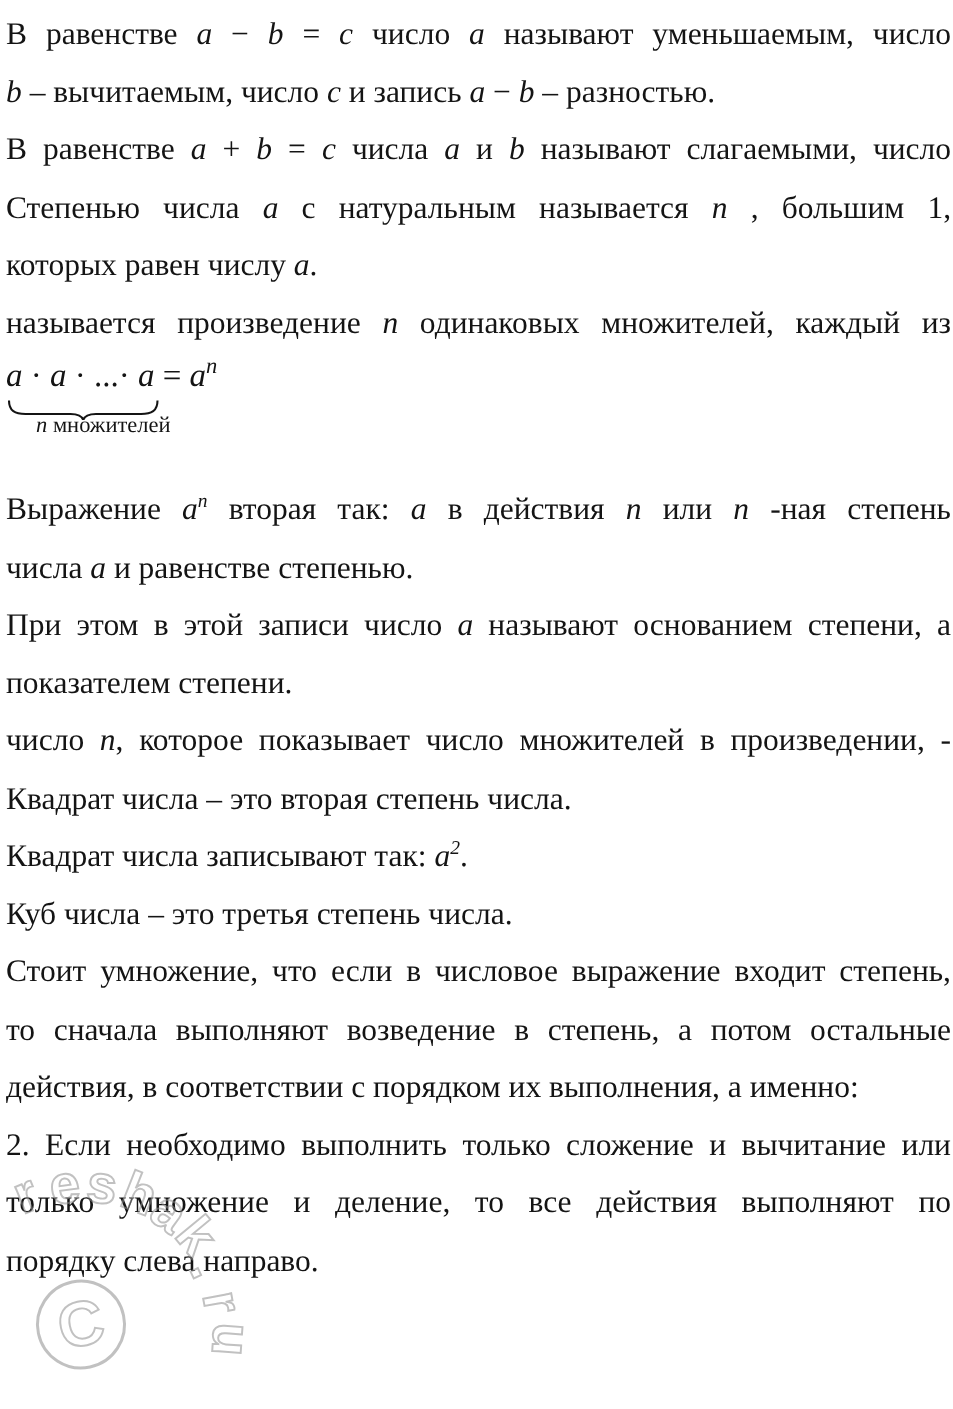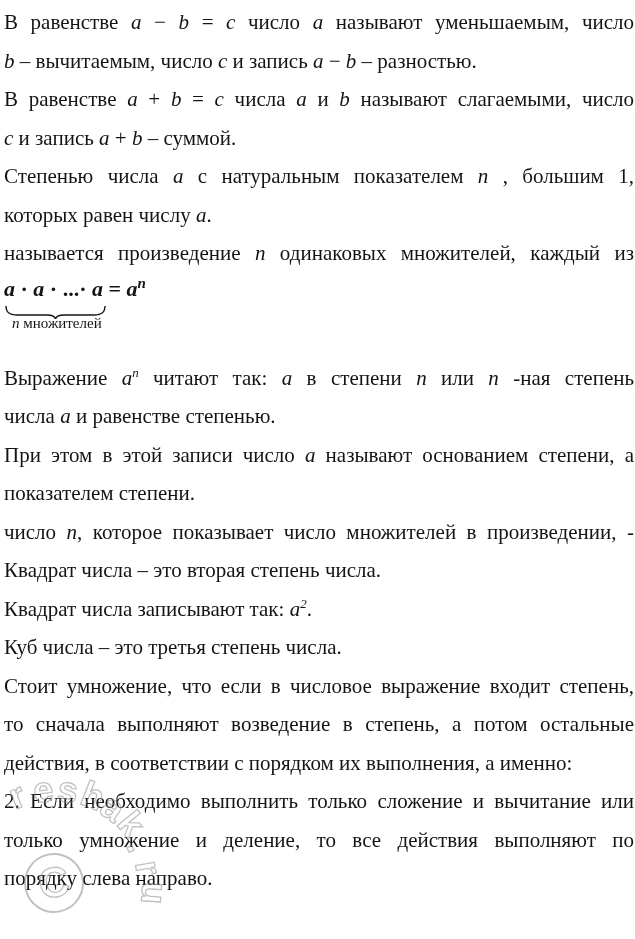--- a/index.html
+++ b/index.html
@@ -12,24 +12,24 @@
     font-size:21px;
     color:#141414;
   }
   #doc{position:relative;z-index:1;padding:3px 1px 0 4px;}
   .para{margin:0;}
   .line{height:38.5px;line-height:38.5px;overflow:hidden;}
   .jl{text-align:justify;text-align-last:justify;}
   .it{font-style:italic;}
   sup{font-size:13px;line-height:0;vertical-align:super;}
   .formula{margin-bottom:26px;}
-  .f-expr{display:block;font-size:22px;line-height:32px;height:32px;font-weight:bold;}
+  .f-expr{display:block;font-size:22px;line-height:32px;height:32px;}
   .f-expr sup{font-size:15px;}
   .f-brace{display:block;height:14px;margin-top:-5px;}
-  .f-label{display:block;font-size:15px;line-height:19px;height:19px;margin-left:8px;color:#141414;}
+  .f-label{display:block;font-size:15px;line-height:19px;height:19px;margin-left:20px;color:#141414;}
   .watermark{position:absolute;left:0;top:0;width:100%;height:100%;z-index:2;opacity:.55;pointer-events:none;}
   .wm-letter{
     position:absolute;
     font-family:"Liberation Sans","DejaVu Sans",sans-serif;
     font-size:36px;font-weight:bold;
     color:transparent;
     -webkit-text-stroke:1.3px #8f8f8f;
   }
   .wm-circle{
     position:absolute;left:24px;top:853px;
@@ -64,36 +64,35 @@
         <span class="wm-letter" style="left: 142.764px; top: 871.766px; transform: rotate(94deg);">u</span>
       </div>
   </div>
   <div id="doc">
       <div class="para">
         <div class="line jl"><span>В равенстве  </span><span class="it">a</span><span> − </span><span class="it">b</span><span> = </span><span class="it">c</span><span>  число </span><span class="it">a</span><span> называют уменьшаемым, число</span></div>
         <div class="line"><span class="it">b</span><span> – вычитаемым, число  </span><span class="it">c</span><span> и запись </span><span class="it">a</span><span> − </span><span class="it">b</span><span> – разностью.</span></div>
       </div>
       <div class="para">
         <div class="line jl"><span>В равенстве  </span><span class="it">a</span><span> + </span><span class="it">b</span><span> = </span><span class="it">c</span><span>  числа </span><span class="it">a</span><span> и </span><span class="it">b</span><span> называют слагаемыми, число</span></div>
-        <div class="line"><span class="it">c</span><span> и запись </span><span class="it">a</span><span> + </span><span class="it">b</span><span> – суммой.</span></div>
       </div>
       <div class="para">
-        <div class="line jl"><span>Степенью  числа  </span><span class="it">a</span><span>  с  натуральным  показателем  </span><span class="it">n</span><span> ,  большим  1,</span></div>
+        <div class="line jl"><span>Степенью  числа  </span><span class="it">a</span><span>  с  натуральным  называется  </span><span class="it">n</span><span> ,  большим  1,</span></div>
         <div class="line"><span>которых равен числу </span><span class="it">a</span><span>.</span></div>
         <div class="line jl"><span>называется  произведение  </span><span class="it">n</span><span>  одинаковых  множителей,  каждый  из</span></div>
       </div>
       <div class="para formula">
         <span class="f-expr"><span class="it">a</span><span> · </span><span class="it">a</span><span> · ...· </span><span class="it">a</span><span> = </span><span class="it">a</span><sup class="it">n</sup></span>
         <span class="f-brace"><svg width="103" height="14" viewBox="0 0 103 14">
             <path d="M2,1 C2,8 6,10 13,10 L43,10 C49,10 51,12.5 51.5,14 C52,12.5 54,10 60,10 L90,10 C97,10 101,8 101,1" fill="none" stroke="#141414" stroke-width="1.4"></path>
           </svg></span>
         <span class="f-label"><span class="it">n</span><span> множителей</span></span>
       </div>
       <div class="para">
-        <div class="line jl"><span>Выражение  </span><span class="it">a</span><sup class="it">n</sup><span>  читают  так:  </span><span class="it">a</span><span>  в  степени  </span><span class="it">n</span><span>  или  </span><span class="it">n</span><span> -ная  степень</span></div>
+        <div class="line jl"><span>Выражение  </span><span class="it">a</span><sup class="it">n</sup><span>  вторая  так:  </span><span class="it">a</span><span>  в  действия  </span><span class="it">n</span><span>  или  </span><span class="it">n</span><span> -ная  степень</span></div>
         <div class="line"><span>числа </span><span class="it">a</span><span> и равенстве степенью.</span></div>
       </div>
       <div class="para">
         <div class="line jl"><span>При этом в этой записи число </span><span class="it">a</span><span> называют основанием степени, а</span></div>
         <div class="line"><span>показателем степени.</span></div>
         <div class="line jl"><span>число </span><span class="it">n</span><span>, которое показывает число множителей в произведении, -</span></div>
       </div>
       <div class="para">
         <div class="line"><span>Квадрат числа – это вторая степень числа.</span></div>
       </div>

